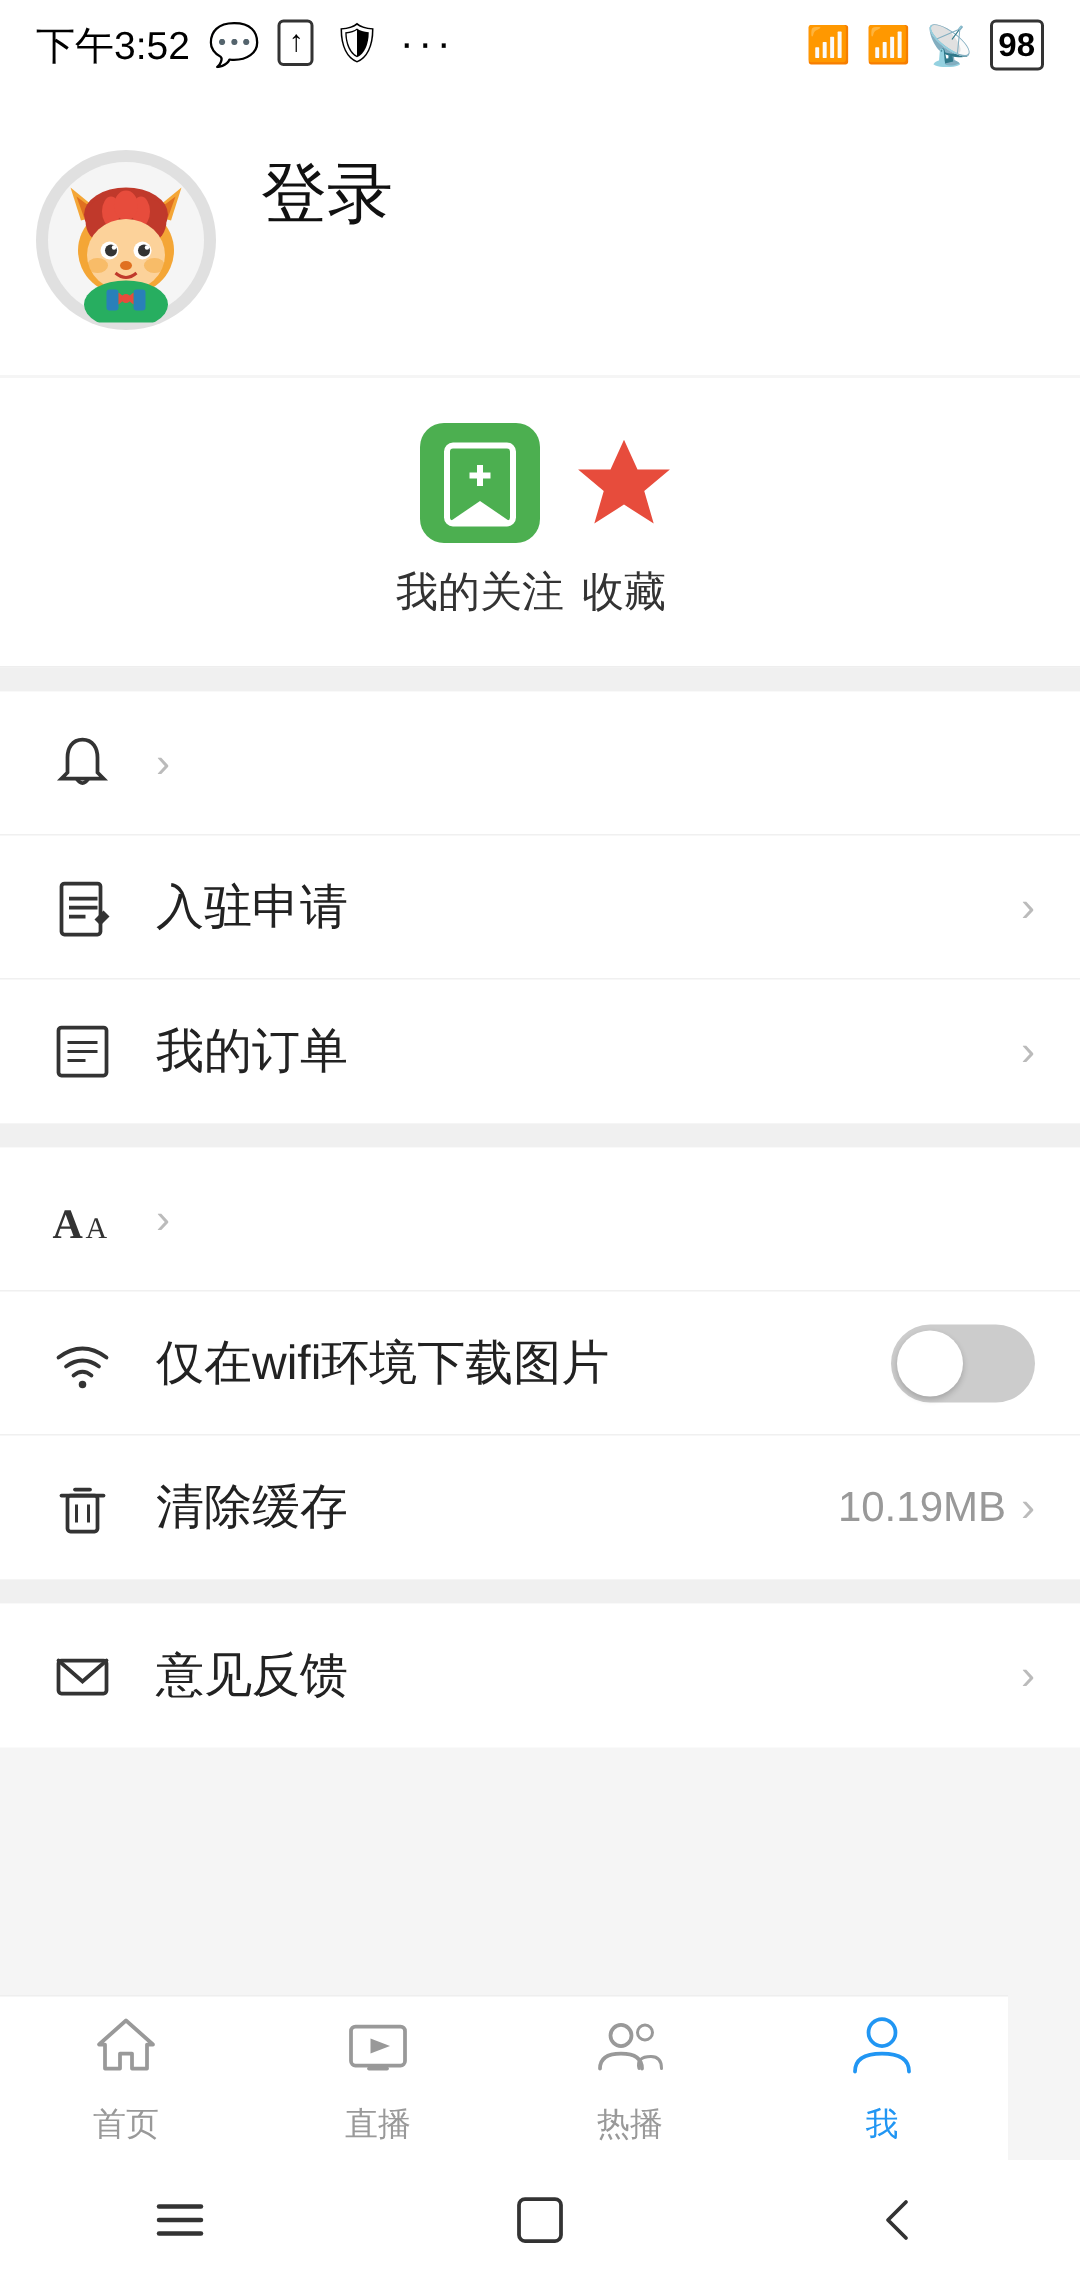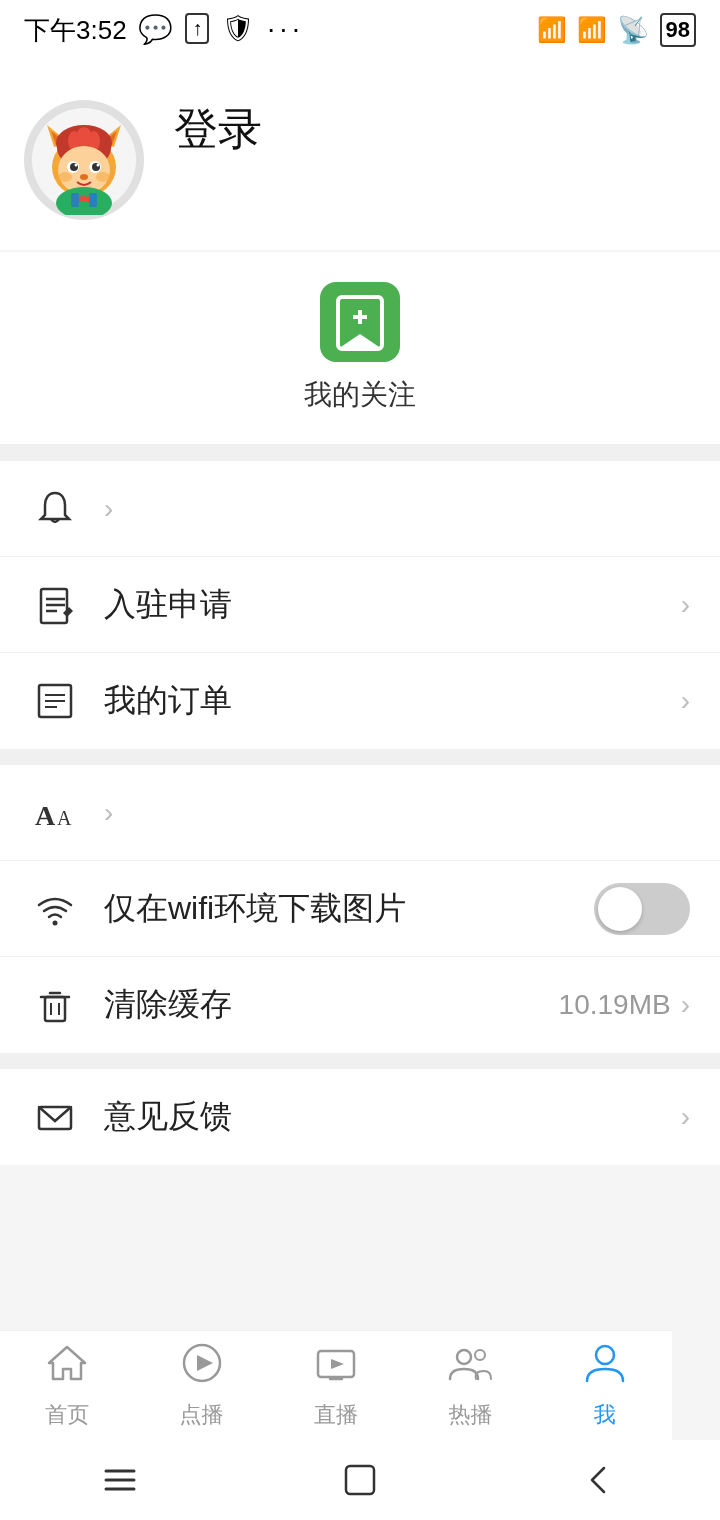--- a/index.html
+++ b/index.html
@@ -297,20 +297,28 @@
       <svg class="bookmark-svg" viewBox="0 0 60 60">
         <rect x="8" y="5" width="44" height="52" rx="4" fill="none" stroke="#fff" stroke-width="4"></rect>
         <polyline points="8,57 30,42 52,57" fill="#fff"></polyline>
         <line x1="30" y1="18" x2="30" y2="32" stroke="#fff" stroke-width="4"></line>
         <line x1="23" y1="25" x2="37" y2="25" stroke="#fff" stroke-width="4"></line>
       </svg>
     </div>
     <span class="action-label">我的关注</span>
   </div>
 
+  <div class="quick-action-item">
+    <div class="action-icon transparent">
+      <svg class="star-svg" viewBox="0 0 80 80">
+        <polygon points="40,8 50,30 74,30 55,46 62,70 40,56 18,70 25,46 6,30 30,30" fill="#e74c3c" stroke="none"></polygon>
+      </svg>
+    </div>
+    <span class="action-label">收藏</span>
+  </div>
 
 </div>
 
 <div class="section-divider"></div>
 
 <div class="menu-list">
 
   <div class="menu-item">
     <div class="menu-icon">
       <svg width="40" height="40" viewBox="0 0 40 40">
@@ -417,29 +425,20 @@
 
   <div class="nav-item">
     <div class="nav-icon">
       <svg width="44" height="44" viewBox="0 0 44 44">
         <polygon points="22,6 4,22 8,22 8,38 18,38 18,28 26,28 26,38 36,38 36,22 40,22" fill="none" stroke="#999" stroke-width="2.5" stroke-linejoin="round"></polygon>
       </svg>
     </div>
     <span class="nav-label">首页</span>
   </div>
 
-  <div class="nav-item">
-    <div class="nav-icon">
-      <svg width="44" height="44" viewBox="0 0 44 44">
-        <circle cx="22" cy="22" r="18" fill="none" stroke="#999" stroke-width="2.5"></circle>
-        <polygon points="17,14 33,22 17,30" fill="#999"></polygon>
-      </svg>
-    </div>
-    <span class="nav-label">点播</span>
-  </div>
 
   <div class="nav-item">
     <div class="nav-icon">
       <svg width="44" height="44" viewBox="0 0 44 44">
         <rect x="4" y="10" width="36" height="26" rx="3" fill="none" stroke="#999" stroke-width="2.5"></rect>
         <polygon points="17,18 30,23 17,28" fill="#999"></polygon>
         <line x1="16" y1="38" x2="28" y2="38" stroke="#999" stroke-width="2.5" stroke-linecap="round"></line>
       </svg>
     </div>
     <span class="nav-label">直播</span>

